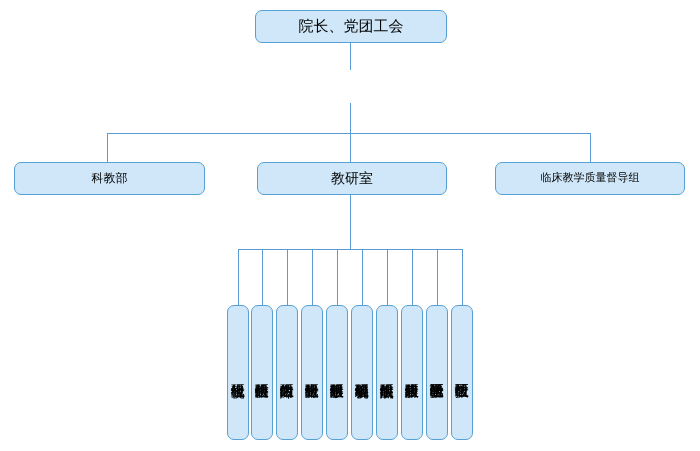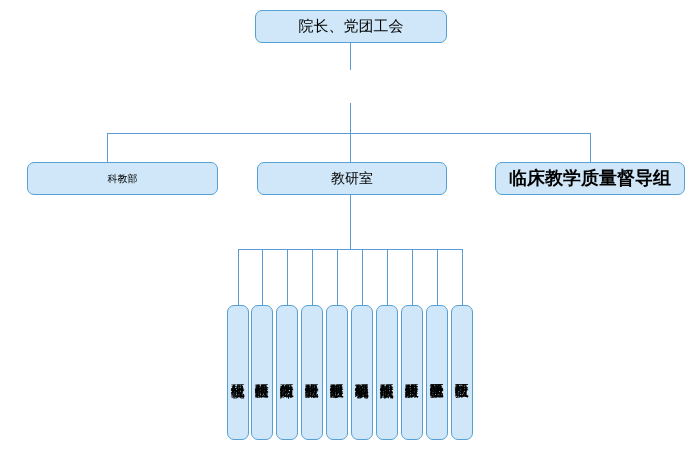--- a/index.html
+++ b/index.html
@@ -67,37 +67,35 @@
     height: 33px;
     font-size: 14px;
   }
 
   
   #node-dept-edu {
     left: 14px;
     top: 162px;
     width: 191px;
     height: 33px;
-    font-size: 10px;
-    margin-left: 13px;
+    font-size: 12px;
   }
   #node-dept-teaching-office {
     left: 257px;
     top: 162px;
     width: 190px;
     height: 33px;
     font-size: 14px;
   }
   #node-dept-supervision {
     left: 495px;
     top: 162px;
     width: 190px;
     height: 33px;
-    font-size: 18px;
-    font-weight: bold;
+    font-size: 11px;
   }
 
   
   #groups-row {
     position: absolute;
     left: 227px;
     top: 305px;
     width: 246px;
     height: 135px;
   }

